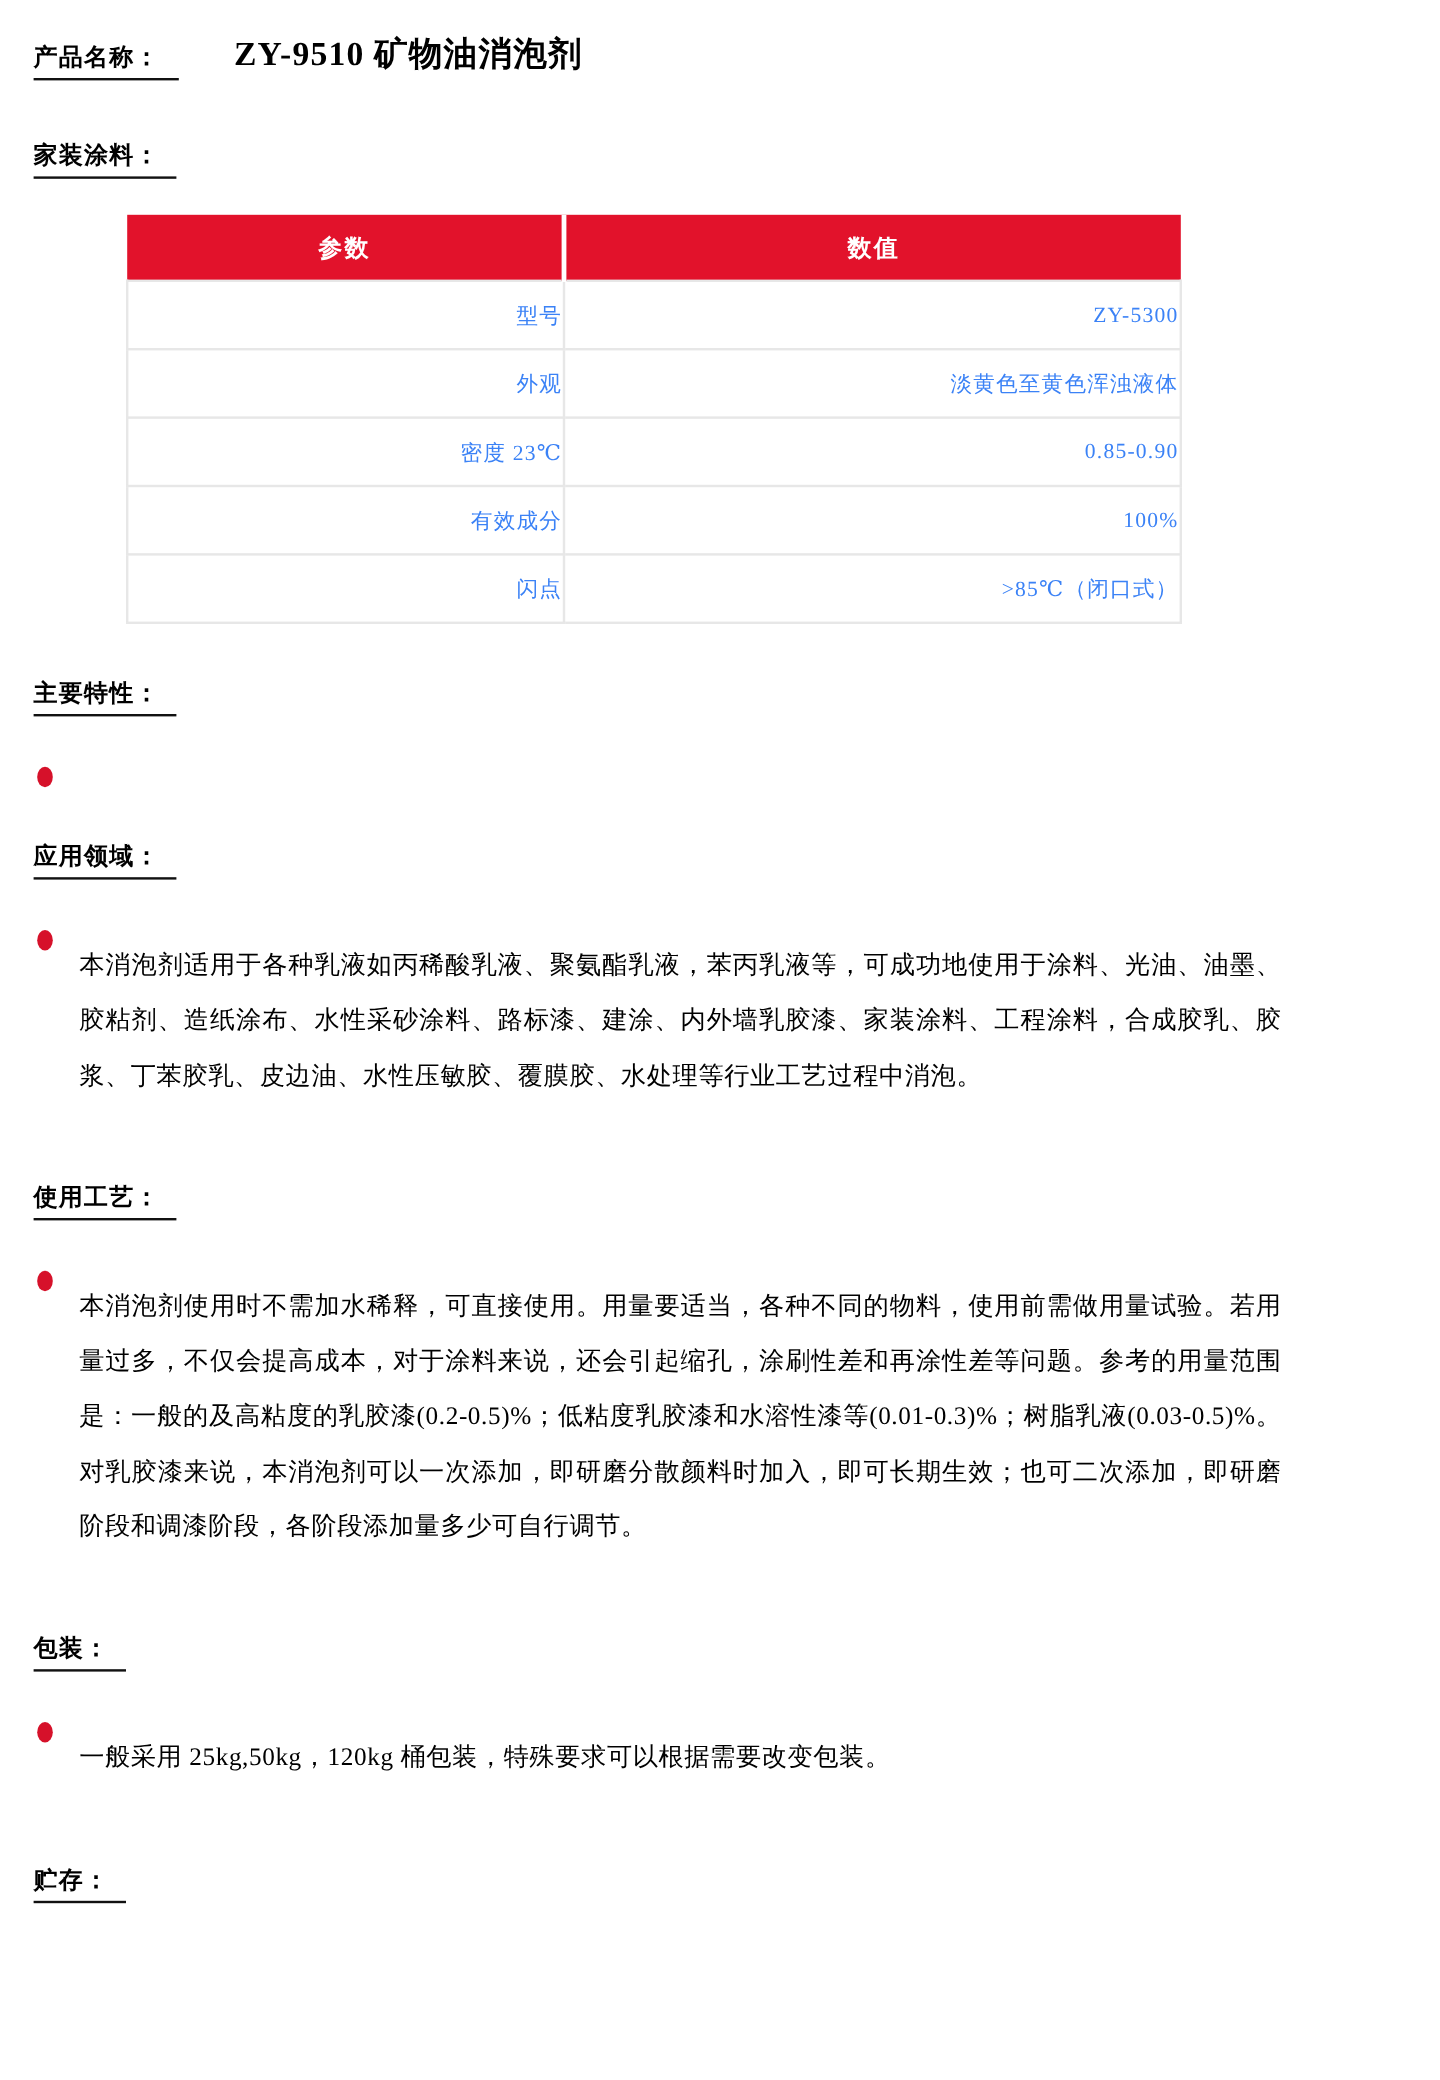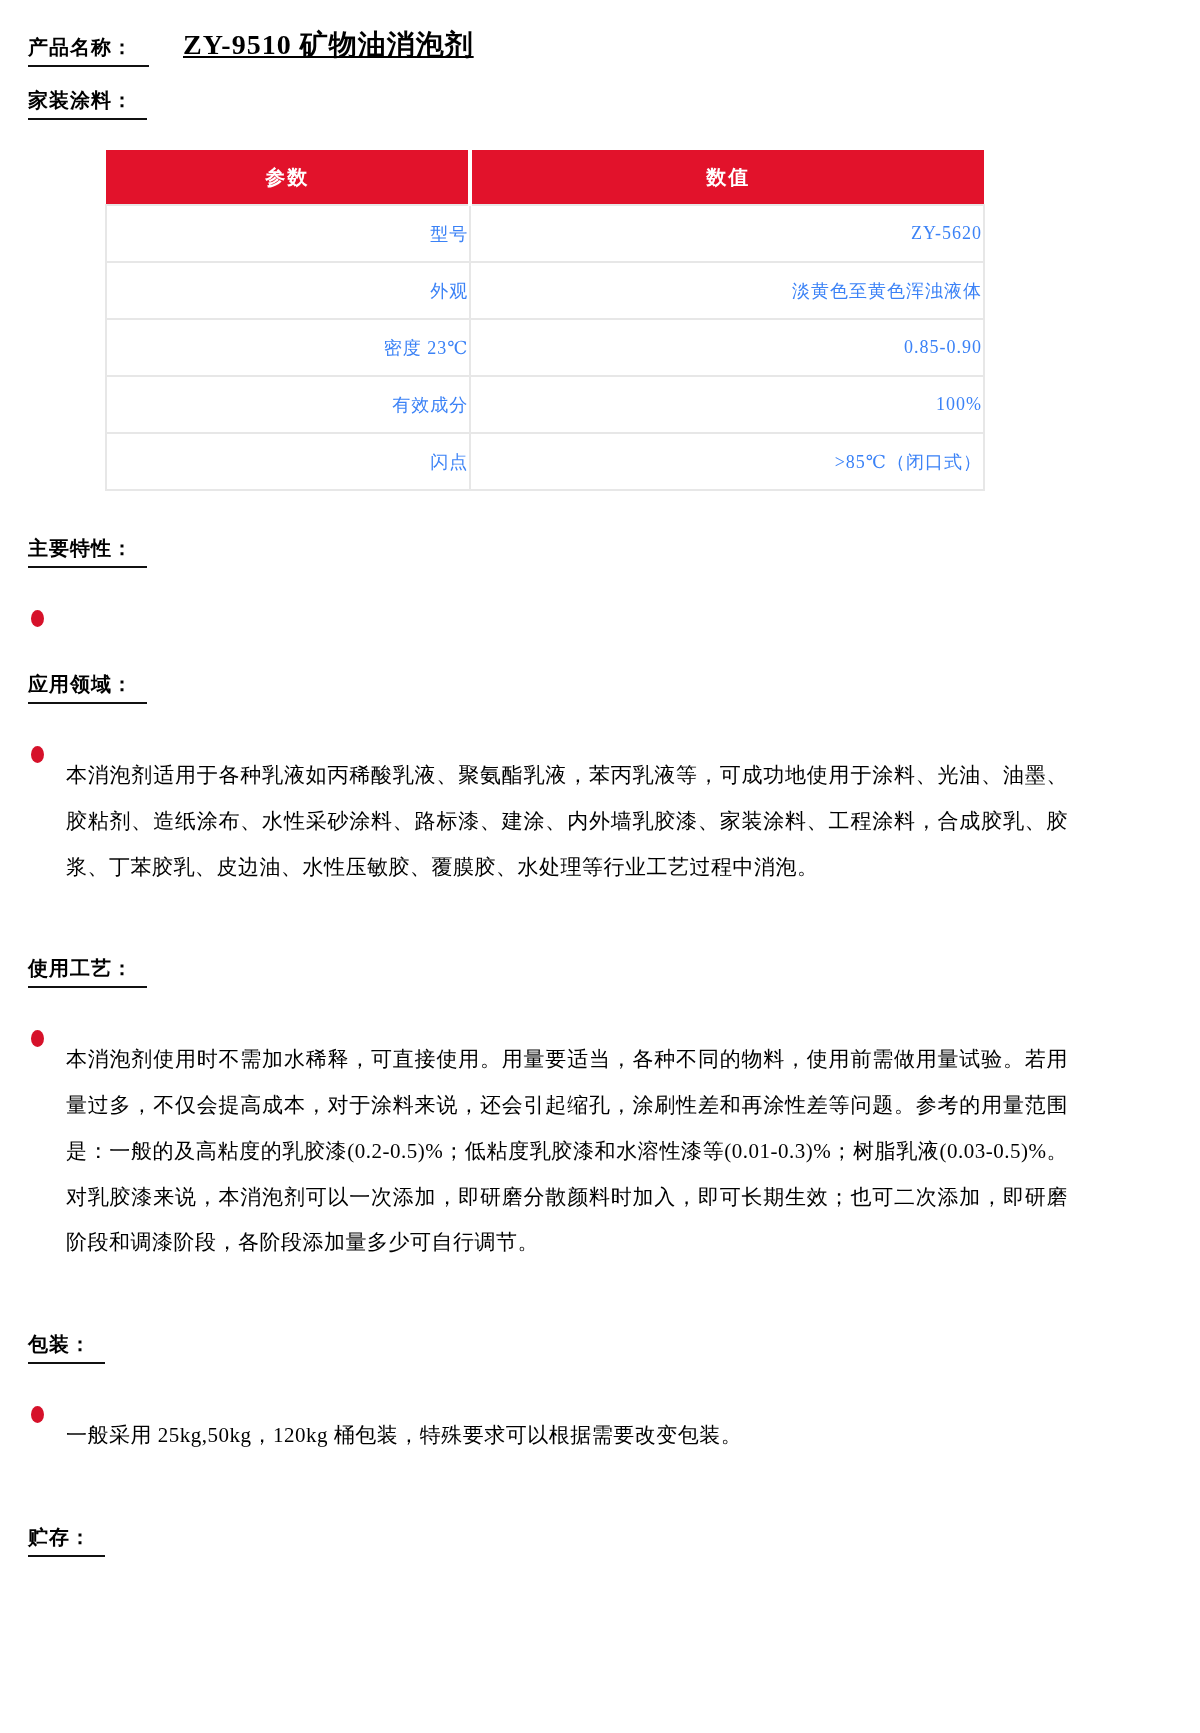--- a/index.html
+++ b/index.html
@@ -18,36 +18,36 @@
     padding: 26px 0 0 0;
   }
   .content {
     padding-left: 28px;
     padding-right: 132px;
   }
   
   .title-row {
     display: flex;
     align-items: baseline;
-    margin-bottom: 20px;
+    margin-bottom: 49px;
+    gap: 12px;
   }
   .title-label {
     font-size: 20px;
     font-weight: bold;
     border-bottom: 2px solid #111111;
     padding-bottom: 4px;
     padding-right: 16px;
     letter-spacing: 1px;
   }
   .title-value {
     font-size: 28px;
     font-weight: bold;
     margin-left: 34px;
     letter-spacing: 1px;
-    text-decoration: underline;
   }
   
   .sec-heading {
     display: inline-block;
     font-size: 20px;
     font-weight: bold;
     border-bottom: 2px solid #111111;
     padding-bottom: 4px;
     padding-right: 14px;
     letter-spacing: 1px;
@@ -139,21 +139,21 @@
             </colgroup>
           <thead>
             <tr>
               <th>参数</th>
               <th class="val-col">数值</th>
             </tr>
           </thead>
           <tbody>
             <tr>
               <td>型号</td>
-              <td>ZY-5620</td>
+              <td>ZY-5300</td>
             </tr>
             <tr>
               <td>外观</td>
               <td>淡黄色至黄色浑浊液体</td>
             </tr>
             <tr>
               <td>密度 23℃</td>
               <td>0.85-0.90</td>
             </tr>
             <tr>

